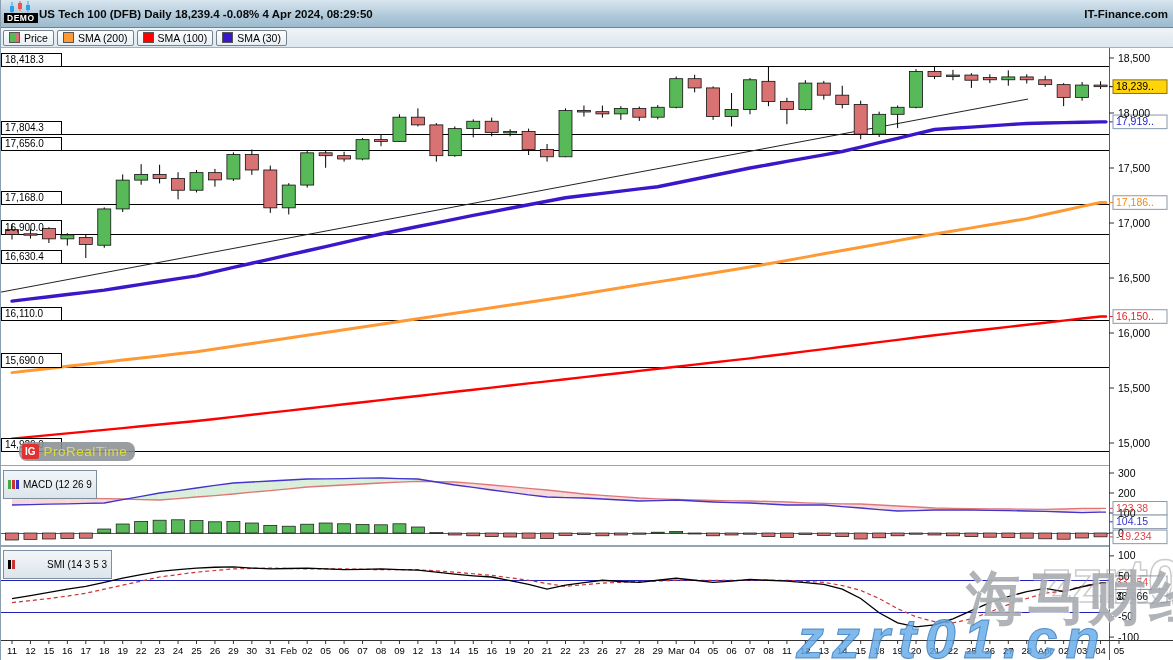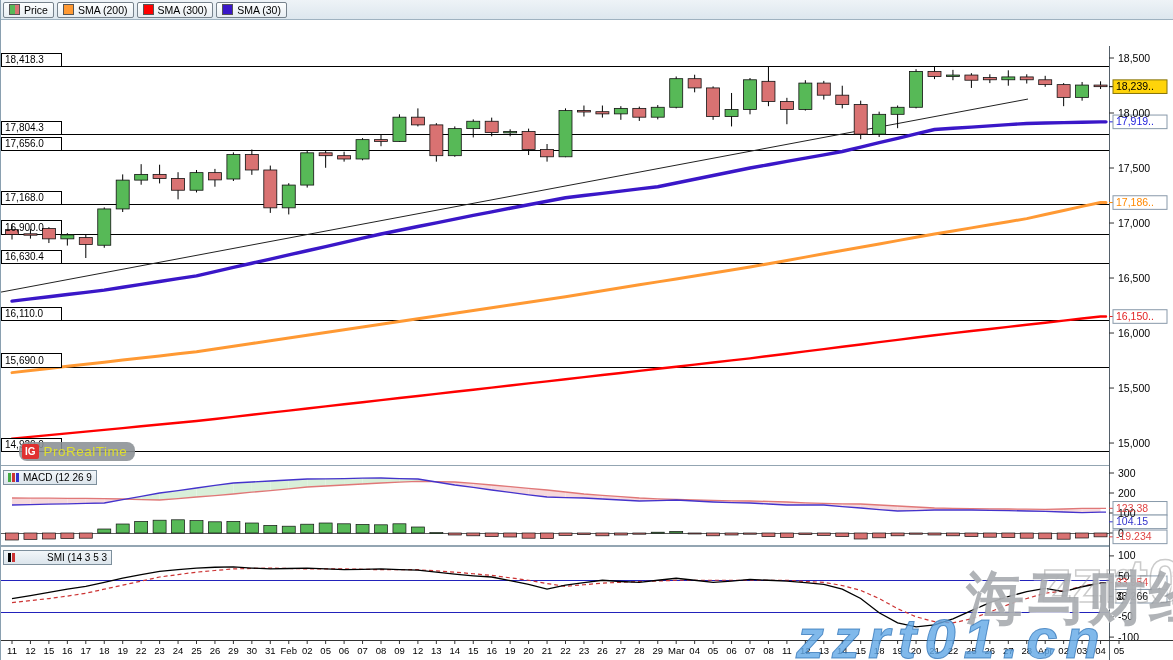--- a/index.html
+++ b/index.html
@@ -21,54 +21,69 @@
     background:linear-gradient(#fdfefe,#e8eef3);border-radius:2px;height:14px;
     padding:0 5px;font-size:10.5px;color:#000;}
   .swatch{width:11px;height:11px;display:inline-block;border:0.5px solid #555;box-sizing:border-box;}
   .sw-price{background:linear-gradient(90deg,#57b957 50%,#d97272 50%);}
   .sw-100{background:#ff9933;}
   .sw-200{background:#ff0000;}
   .sw-50{background:#3a17c8;}
   svg.chart{position:absolute;left:0;top:0;z-index:1;}
   .panel-chip{position:absolute;z-index:4;display:inline-flex;align-items:center;gap:4px;
     border:1px solid #7d8f9c;background:linear-gradient(#f2f6f9,#dce5ec);height:13px;
-    padding:0 4px;font-size:10px;color:#000;}
+    padding:7px 4px;font-size:10px;color:#000;}
   .mini-bars{display:inline-flex;gap:1px;}
   .mini-bars i{width:3px;height:9px;display:inline-block;}
   .prt-logo{position:absolute;left:18px;top:442px;z-index:3;display:flex;align-items:center;gap:5px;
     background:rgba(138,143,148,.88);border-radius:8px;padding:2px 8px 2px 3px;}
   .prt-ig{background:#e03030;color:#fff;font-weight:bold;font-size:10px;padding:2px 3px;border-radius:2px;}
   .prt-text{color:#dede2e;font-weight:normal;font-size:13.5px;letter-spacing:.5px;}
   .wm-cn{position:absolute;left:965px;top:560px;z-index:6;font-size:58px;font-weight:bold;
     color:rgba(145,150,155,.72);letter-spacing:3px;white-space:nowrap;
     text-shadow:1px 1px 0 rgba(255,255,255,.8);}
   .wm-site{position:absolute;left:795px;top:606px;z-index:6;font-size:56px;font-weight:bold;
     font-style:italic;color:rgba(100,170,230,.82);letter-spacing:8px;white-space:nowrap;
     -webkit-text-stroke:1px rgba(40,110,180,.7);}
   .wm-ghost{position:absolute;left:1040px;top:545px;z-index:2;font-size:62px;font-weight:bold;
     color:transparent;-webkit-text-stroke:1.5px rgba(140,140,140,.45);white-space:nowrap;}
 </style>
 </head>
 <body>
 
 <div class="screen">
 
+  <div class="titlebar">
+    <div class="demo-wrap">
+      <svg class="demo-icon" width="26" height="12">
+        <rect x="2" y="5" width="4" height="6" fill="#2aa3e8"></rect>
+          <line x1="4" y1="1" x2="4" y2="12" stroke="#2aa3e8" stroke-width="1"></line>
+        <rect x="10" y="2" width="4" height="6" fill="#e85555"></rect>
+          <line x1="12" y1="0" x2="12" y2="10" stroke="#e85555" stroke-width="1"></line>
+        <rect x="18" y="4" width="4" height="5" fill="#2aa3e8"></rect>
+          <line x1="20" y1="0" x2="20" y2="11" stroke="#2aa3e8" stroke-width="1"></line>
+      </svg>
+      <span class="demo-badge">DEMO</span>
+    </div>
+    <span class="title">US Tech 100 (DFB) Daily 18,239.4 -0.08% 4 Apr 2024, 08:29:50</span>
+    <span class="brand">IT-Finance.com</span>
+  </div>
 
   <div class="legendrow">
     <span class="chip">
       <span class="swatch sw-price"></span>
       <span>Price</span>
     </span>
     <span class="chip">
       <span class="swatch sw-100"></span>
       <span>SMA (200)</span>
     </span>
     <span class="chip">
       <span class="swatch sw-200"></span>
-      <span>SMA (300)</span>
+      <span>SMA (100)</span>
     </span>
     <span class="chip">
       <span class="swatch sw-50"></span>
       <span>SMA (30)</span>
     </span>
   </div>
 
   <svg id="chart" class="chart" width="1173" height="660" viewBox="0 0 1173 660">
       <rect x="0" y="46" width="1173" height="614" fill="#ffffff"></rect>
       <g>

